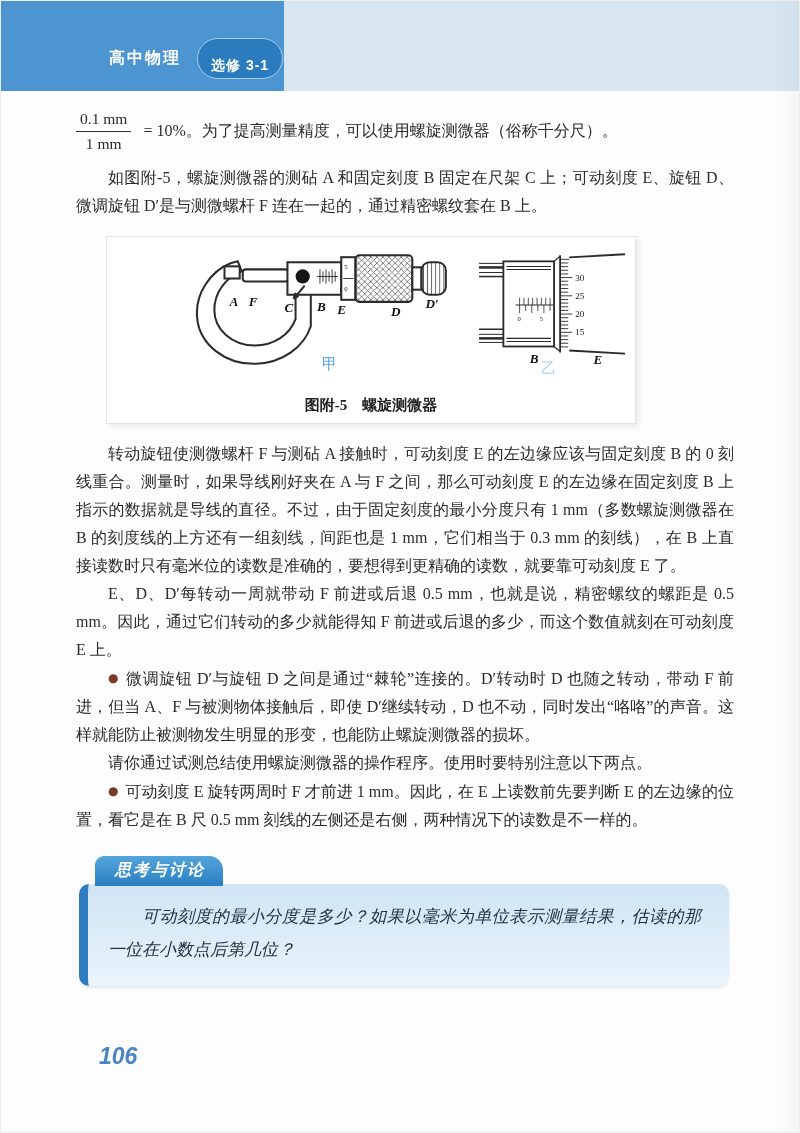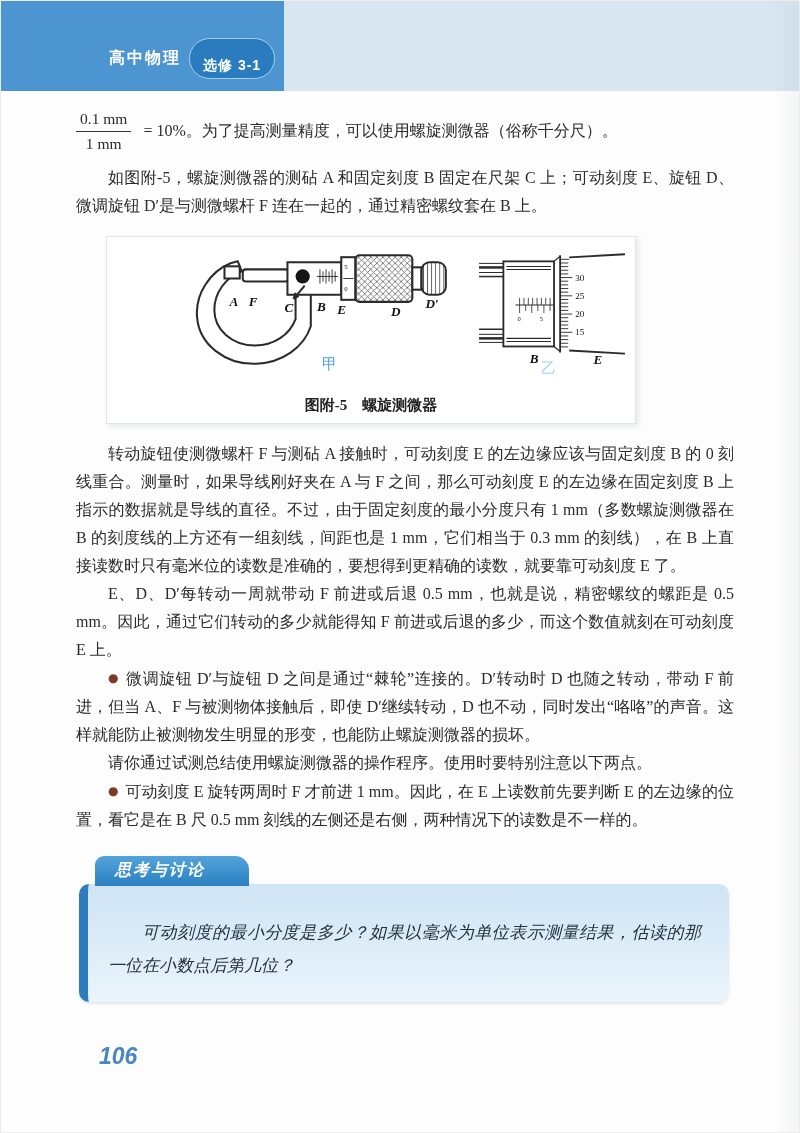--- a/index.html
+++ b/index.html
@@ -19,21 +19,21 @@
   .header { position:relative; height:90px; }
   .header-left {
     position:absolute; left:0; top:0; width:283px; height:90px;
     background:#4d95d0;
   }
   .header-right {
     position:absolute; left:283px; top:0; right:0; height:90px;
     background:#d8e6f2;
   }
   .header-row {
-    position:absolute; left:108px; bottom:12px; display:flex; align-items:center; gap:8px;
+    position:absolute; left:108px; bottom:12px; display:flex; align-items:center; gap:16px;
     font-family:"Liberation Sans", sans-serif;
   }
   .course-title { color:#ffffff; font-size:16px; font-weight:bold; letter-spacing:2px; }
   .edition-badge {
     background:#2a7cbe; color:#fff; font-size:14px; font-weight:bold;
     border:1px solid #a8d0ec; border-radius:999px; padding:18px 13px 3px; letter-spacing:1px;
   }
   
   .text-block { margin:14px 65px 0 75px; font-size:16px; line-height:28px; text-align:justify; }
   .para { text-indent:2em; }
@@ -58,32 +58,32 @@
     position:absolute; bottom:8px; left:0; width:100%; text-align:center;
     font-size:15px; font-weight:bold; color:#222;
   }
   svg text { font-family:"Liberation Serif", serif; }
   .part-lbl { font-style:italic; font-weight:bold; font-size:13px; fill:#111; }
   .tiny-num { font-size:6.5px; fill:#111; }
   .scale-num { font-size:9px; fill:#111; }
   
   .think-box { position:relative; margin:22px 70px 0 78px; }
   .think-tab {
-    display:inline-block; margin-left:16px; padding:4px 44px 5px 20px;
+    display:inline-block; margin-left:16px; padding:4px 18px 5px 20px;
     background:linear-gradient(180deg,#54a4da,#2b7fc2);
     border-radius:9px 14px 0 0;
     color:#fff; font-weight:bold; font-style:italic; font-size:16px; letter-spacing:2px;
     font-family:Liberation Serif, serif;
     position:relative; z-index:2;
   }
   .think-body {
     position:relative; margin-top:-2px;
     background:linear-gradient(180deg,#cfe4f4,#eaf4fb);
     border-left:9px solid #2e7cbd;
-    border-radius:10px; padding:32px 28px 20px 20px; min-height:84px;
+    border-radius:10px; padding:16px 28px 20px 20px; min-height:84px;
     box-shadow:0 2px 3px rgba(90,100,110,0.15);
   }
   .think-body p {
     font-style:italic; font-size:17px; line-height:33px; text-indent:2em;
     color:#223040; text-align:justify;
   }
   
   .page-number {
     position:absolute; left:98px; bottom:62px;
     color:#4a86c6; font-style:italic; font-weight:bold; font-size:23px;

